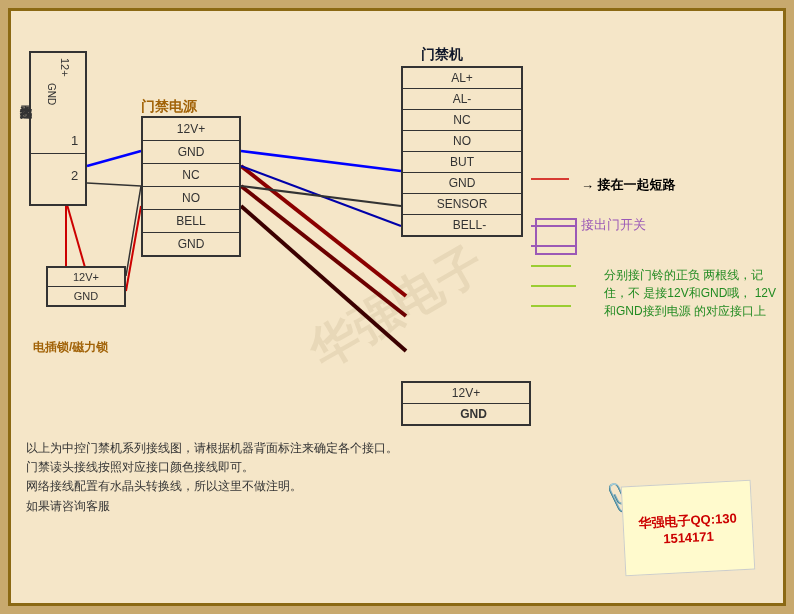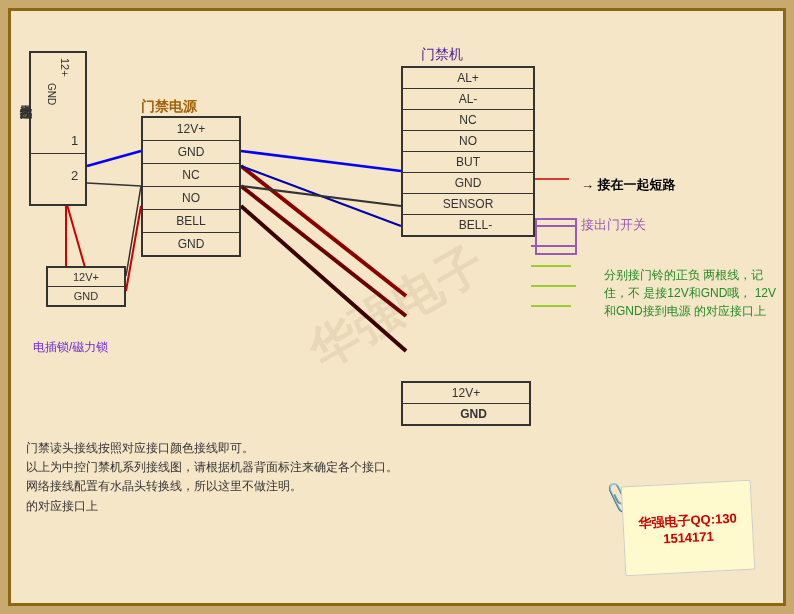--- a/index.html
+++ b/index.html
@@ -77,31 +77,31 @@
     }
     .power-row:last-child {
       border-bottom: none;
     }
 
     
     .ctrl-box {
       position: absolute;
       left: 390px;
       top: 55px;
-      width: 134px;
+      width: 122px;
       border: 2px solid #333;
       background: #f5e6c8;
     }
     .ctrl-title {
       position: absolute;
       left: 410px;
       top: 35px;
       font-size: 14px;
-      color: #4c1d95;
-      font-weight: normal;
+      color: #0f172a;
+      font-weight: bold;
     }
     .ctrl-row {
       border-bottom: 1px solid #333;
       padding: 3px 8px;
       font-size: 12px;
       color: #333;
       text-align: center;
     }
     .ctrl-row:last-child {
       border-bottom: none;
@@ -136,22 +136,22 @@
       font-size: 11px;
       color: #333;
       text-align: center;
     }
     .lock-row:last-child { border-bottom: none; }
     .label-lock {
       position: absolute;
       left: 22px;
       top: 328px;
       font-size: 12px;
-      color: #6d28d9;
-      font-weight: normal;
+      color: #a16207;
+      font-weight: bold;
     }
 
     
     .anno-short {
       position: absolute;
       left: 570px;
       top: 165px;
       font-size: 13px;
       color: #000000;
       font-weight: bold;
@@ -317,24 +317,24 @@
 
     <div class="anno-bell">
       <span>分别接门铃的正负
 两根线，记住，不
 是接12V和GND哦，
 12V和GND接到电源
 的对应接口上</span>
     </div>
 
     <div class="bottom-text">
+      <div>以上为中控门禁机系列接线图，请根据机器背面标注来确定各个接口。</div>
       <div>门禁读头接线按照对应接口颜色接线即可。</div>
-      <div>以上为中控门禁机系列接线图，请根据机器背面标注来确定各个接口。</div>
       <div>网络接线配置有水晶头转换线，所以这里不做注明。</div>
-      <div>的对应接口上</div>
+      <div>如果请咨询客服</div>
     </div>
 
     <div class="clip-icon">📎</div>
 
     <div class="stamp-box">
       <div>华强电子QQ:130</div>
       <div>1514171</div>
     </div>
 
   </div>

